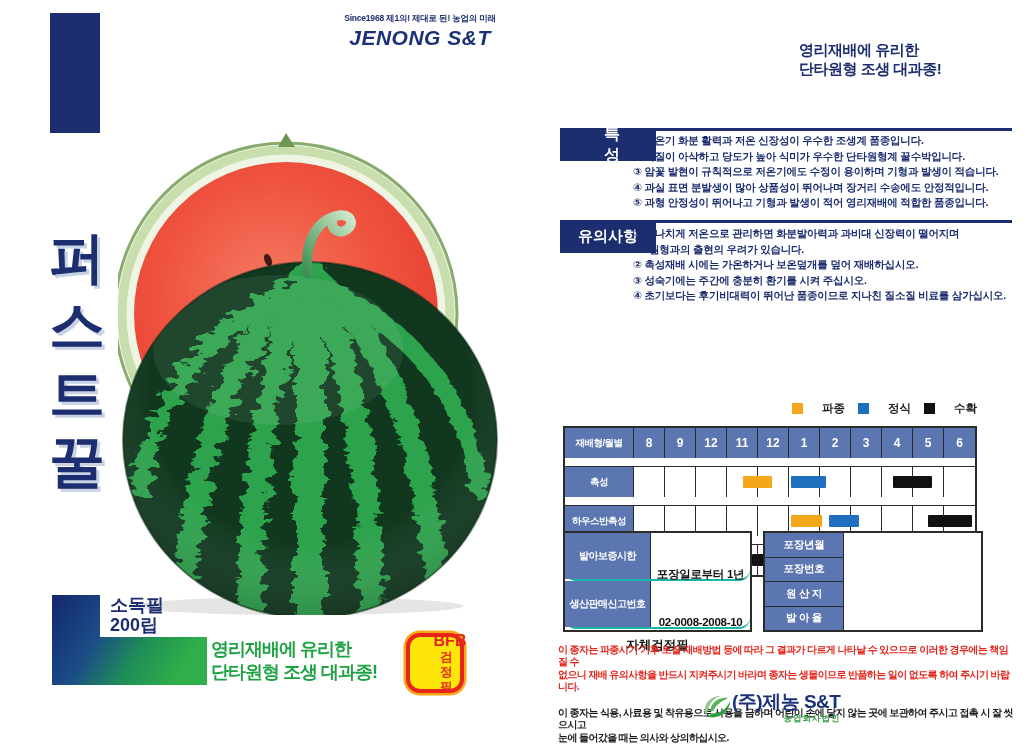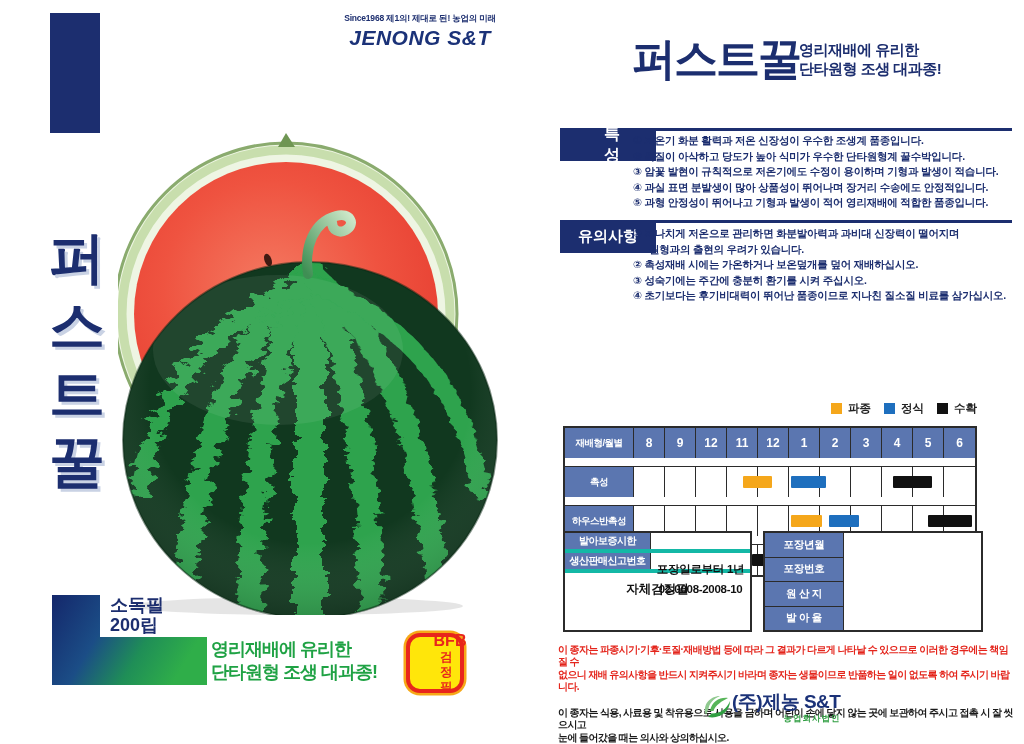--- a/index.html
+++ b/index.html
@@ -39,40 +39,40 @@
   .sec-box{position:absolute;left:560px;width:96px;height:33px;background:#1c2e6f;color:#fff;
            display:flex;align-items:center;justify-content:center;font-weight:800;}
   .sec-box.feat{font-size:16px;letter-spacing:6px;}
   .sec-box.prec{font-size:15px;letter-spacing:0;}
   .sec-list{position:absolute;left:633px;width:395px;font-size:10.5px;font-weight:700;color:#1c2e6f;
             letter-spacing:-0.2px;}
   .sec-list .li{line-height:15.5px;white-space:pre-line;padding-left:16px;text-indent:-16px;}
 
   
   #legend{position:absolute;left:563px;top:401px;width:414px;display:flex;justify-content:flex-end;gap:13px;}
-  .lg-item{display:flex;align-items:center;gap:6px;}
+  .lg-item{display:flex;align-items:center;gap:19px;}
   .lg-sw{width:11px;height:11px;display:inline-block;}
   .lg-item span:last-child{font-size:11.5px;font-weight:700;color:#222;}
   #cal{position:absolute;left:563px;top:426px;width:414px;border:2px solid #2b2b2b;background:#fff;}
   .cal-row{display:flex;height:31px;}
   .cal-row + .cal-row{border-top:1px solid #2b2b2b;margin-top:8px;}
   .cal-row.cal-head{height:30px;}
   .cal-label{width:69px;background:#5b76b0;color:#fff;font-size:9.5px;font-weight:700;letter-spacing:-0.5px;
              display:flex;align-items:center;justify-content:center;border-right:1.5px solid #2b2b2b;}
   .cal-track{position:relative;flex:1;}
   .cal-cell{position:absolute;top:0;bottom:0;width:9.0909%;border-right:1px solid #2b2b2b;}
   .cal-cell:nth-child(11){border-right:none;}
   .cal-head .cal-cell{background:#5b76b0;color:#fff;font-size:12px;font-weight:700;
                       display:flex;align-items:center;justify-content:center;}
   .cal-bar{position:absolute;top:9px;height:12px;border-radius:1px;}
 
   
   #itable{position:absolute;left:563px;top:531px;width:414px;height:101px;}
   .it-left{position:absolute;left:0;top:0;width:189px;height:101px;border:2px solid #2b2b2b;background:#fff;}
-  .it-row{display:flex;height:20px;border-bottom:4px solid #14b8a6;}
+  .it-row{display:flex;height:48px;border-bottom:2px solid #14b8a6;border-radius:11px;}
   .it-lab{width:86px;background:#5b76b0;color:#fff;font-size:10px;font-weight:700;letter-spacing:-0.5px;
           display:flex;align-items:center;justify-content:center;border-right:1px solid #2b2b2b;}
   .it-val{flex:1;display:flex;align-items:center;justify-content:center;
           font-size:11.5px;font-weight:800;color:#111;letter-spacing:-0.3px;margin-top:36px;}
   .it-foot{height:33px;display:flex;align-items:center;justify-content:center;
            font-size:12.5px;font-weight:800;color:#111;}
   .it-right{position:absolute;left:200px;top:0;width:220px;height:101px;border:2px solid #2b2b2b;
             background:#fff;display:flex;}
   #itr-labels{width:79px;border-right:1px solid #2b2b2b;display:flex;flex-direction:column;}
   .itr-label{flex:1;background:#5b76b0;color:#fff;font-size:10.5px;font-weight:700;letter-spacing:-0.3px;
@@ -189,21 +189,20 @@
   <div class="bfb">
     <div class="b1">BFB</div>
     <div class="b2">검정필</div>
   </div>
 
   <div class="brand">
     <div class="tag">Since1968 제1의! 제대로 된! 농업의 미래</div>
     <div class="mark">JENONG S&amp;T</div>
   </div>
 
-  <div class="title">퍼스트꿀</div>
   <div class="subtitle">
     <div>영리재배에 유리한</div>
     <div>단타원형 조생 대과종!</div>
   </div>
 
   <div class="sec-rule" style="top:128px;"></div>
   <div class="sec-box feat" style="top:128px;padding-left:44px;">특 성</div>
   <div class="sec-list" id="features-list" style="top:133px;">
       <div class="li">① 저온기 화분 활력과 저온 신장성이 우수한 조생계 품종입니다.</div>
       <div class="li">② 육질이 아삭하고 당도가 높아 식미가 우수한 단타원형계 꿀수박입니다.</div>

